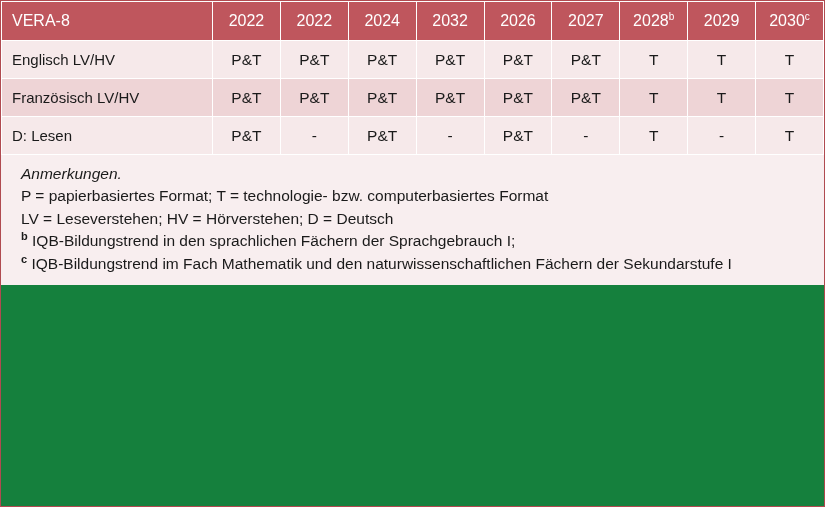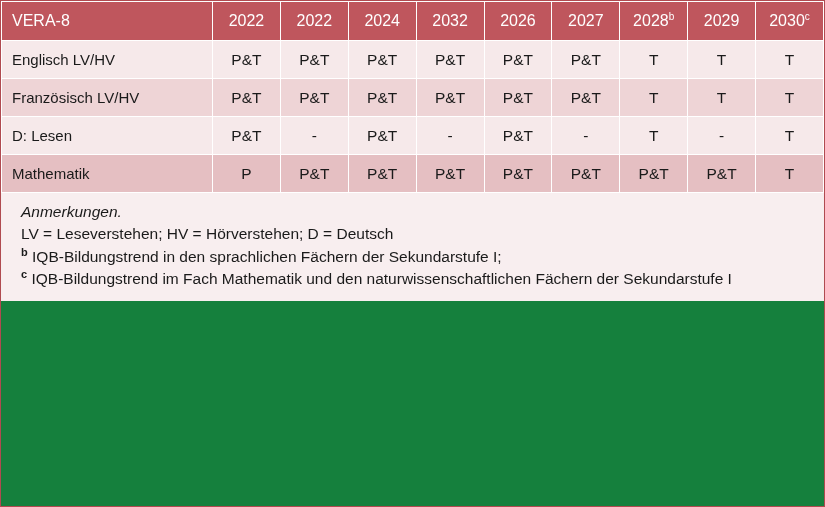--- a/index.html
+++ b/index.html
@@ -143,36 +143,25 @@
         <td>P&amp;T</td>
         <td>-</td>
         <td class="t-mark">T</td>
         <td class="dash-t">-</td>
         <td class="t-mark">T</td>
       </tr>
 
 
 
 
-      <tr class="last">
-        <td class="rowlabel">Mathematik</td>
-        <td>P</td>
-        <td>P&amp;T</td>
-        <td>P&amp;T</td>
-        <td>P&amp;T</td>
-        <td>P&amp;T</td>
-        <td>P&amp;T</td>
-        <td>P&amp;T</td>
-        <td>P&amp;T</td>
-        <td class="t-mark">T</td>
-      </tr>
 
     </tbody>
   </table>
 
   <div class="notes">
     <div class="line italic">Anmerkungen.</div>
+    <div class="line">P = papierbasiertes Format; T = technologie- bzw. computerbasiertes Format</div>
     <div class="line">LV = Leseverstehen; HV = Hörverstehen; D = Deutsch</div>
-    <div class="line"><span class="supmark">b</span><span> IQB-Bildungstrend in den sprachlichen Fächern der Sekundarstufe I;</span></div>
+    <div class="line"><span class="supmark">b</span><span> IQB-Bildungstrend in den sprachlichen Fächern der Sprachgebrauch I;</span></div>
     <div class="wrapline"><span class="supmark">c</span><span> IQB-Bildungstrend im Fach Mathematik und den naturwissenschaftlichen Fächern der Sekundarstufe I</span></div>
   </div>
 
 </div>
 
 </body></html>

